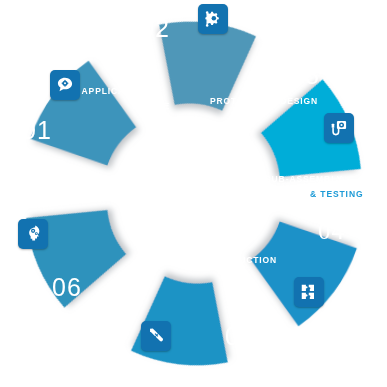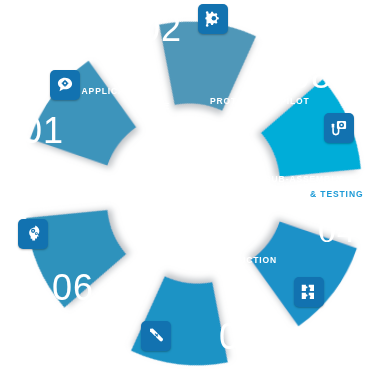--- a/index.html
+++ b/index.html
@@ -39,21 +39,21 @@
     font-weight: bold;
     letter-spacing: 0.9px;
     line-height: 12.5px;
     white-space: nowrap;
     pointer-events: none;
   }
   .num {
     position: absolute;
     color: #ffffff;
     font-family: "Liberation Sans", sans-serif;
-    font-size: 36px;
+    font-size: 25px;
     font-weight: 300;
     letter-spacing: 1px;
     line-height: 27px;
     white-space: nowrap;
     pointer-events: none;
   }
   
   .ta-r { text-align: right; }
   .ta-l { text-align: left; }
   .ta-c { text-align: center; }
@@ -152,21 +152,21 @@
       <circle cx="12" cy="9.9" r="3.1" fill="#1272B0"></circle>
       <circle cx="12" cy="9.9" r="1.2" fill="#ffffff"></circle>
       <rect x="11.3" y="5.9" width="1.4" height="2.0" fill="#1272B0"></rect>
       <rect x="11.3" y="12.0" width="1.4" height="2.0" fill="#1272B0"></rect>
       <rect x="8.0" y="9.2" width="2.0" height="1.4" fill="#1272B0"></rect>
       <rect x="14.0" y="9.2" width="2.0" height="1.4" fill="#1272B0"></rect>
     </svg>
   </div>
 
   <div class="num ta-l" style="left:290px; top:62px; width:70px;">08</div>
-  <div class="lbl ta-l" style="left:210px; top:95px; width:130px;">PROTOTYPE | PILOT</div>
+  <div class="lbl ta-l" style="left:210px; top:95px; width:130px;">PROTOTYPE | DESIGN</div>
   <div class="badge" style="left: 198px; top: 4px; background: rgb(18, 114, 176);">
     <svg width="20" height="20" viewBox="0 0 24 24">
       <rect x="4.2" y="4.0" width="1.6" height="16" fill="#ffffff"></rect>
       <circle cx="5.0" cy="4.3" r="1.5" fill="#ffffff"></circle>
       <circle cx="5.0" cy="19.7" r="1.5" fill="#ffffff"></circle>
       <path fill="#ffffff" d="M14.3 5.6l.5 2.0 1.9 .8 1.8-1.0 1.6 1.6-1.0 1.8 .8 1.9 2.0 .5v2.3l-2.0 .5-.8 1.9 1.0 1.8-1.6 1.6-1.8-1.0-1.9 .8-.5 2.0h-2.3l-.5-2.0-1.9-.8-1.8 1.0-1.6-1.6 1.0-1.8-.8-1.9-2.0-.5v-2.3l2.0-.5 .8-1.9-1.0-1.8 1.6-1.6 1.8 1.0 1.9-.8 .5-2.0z" transform="translate(-1.2,-2.0) scale(0.92)"></path>
       <circle cx="13.0" cy="11.2" r="2.7" fill="#1272B0"></circle>
     </svg>
   </div>
 

